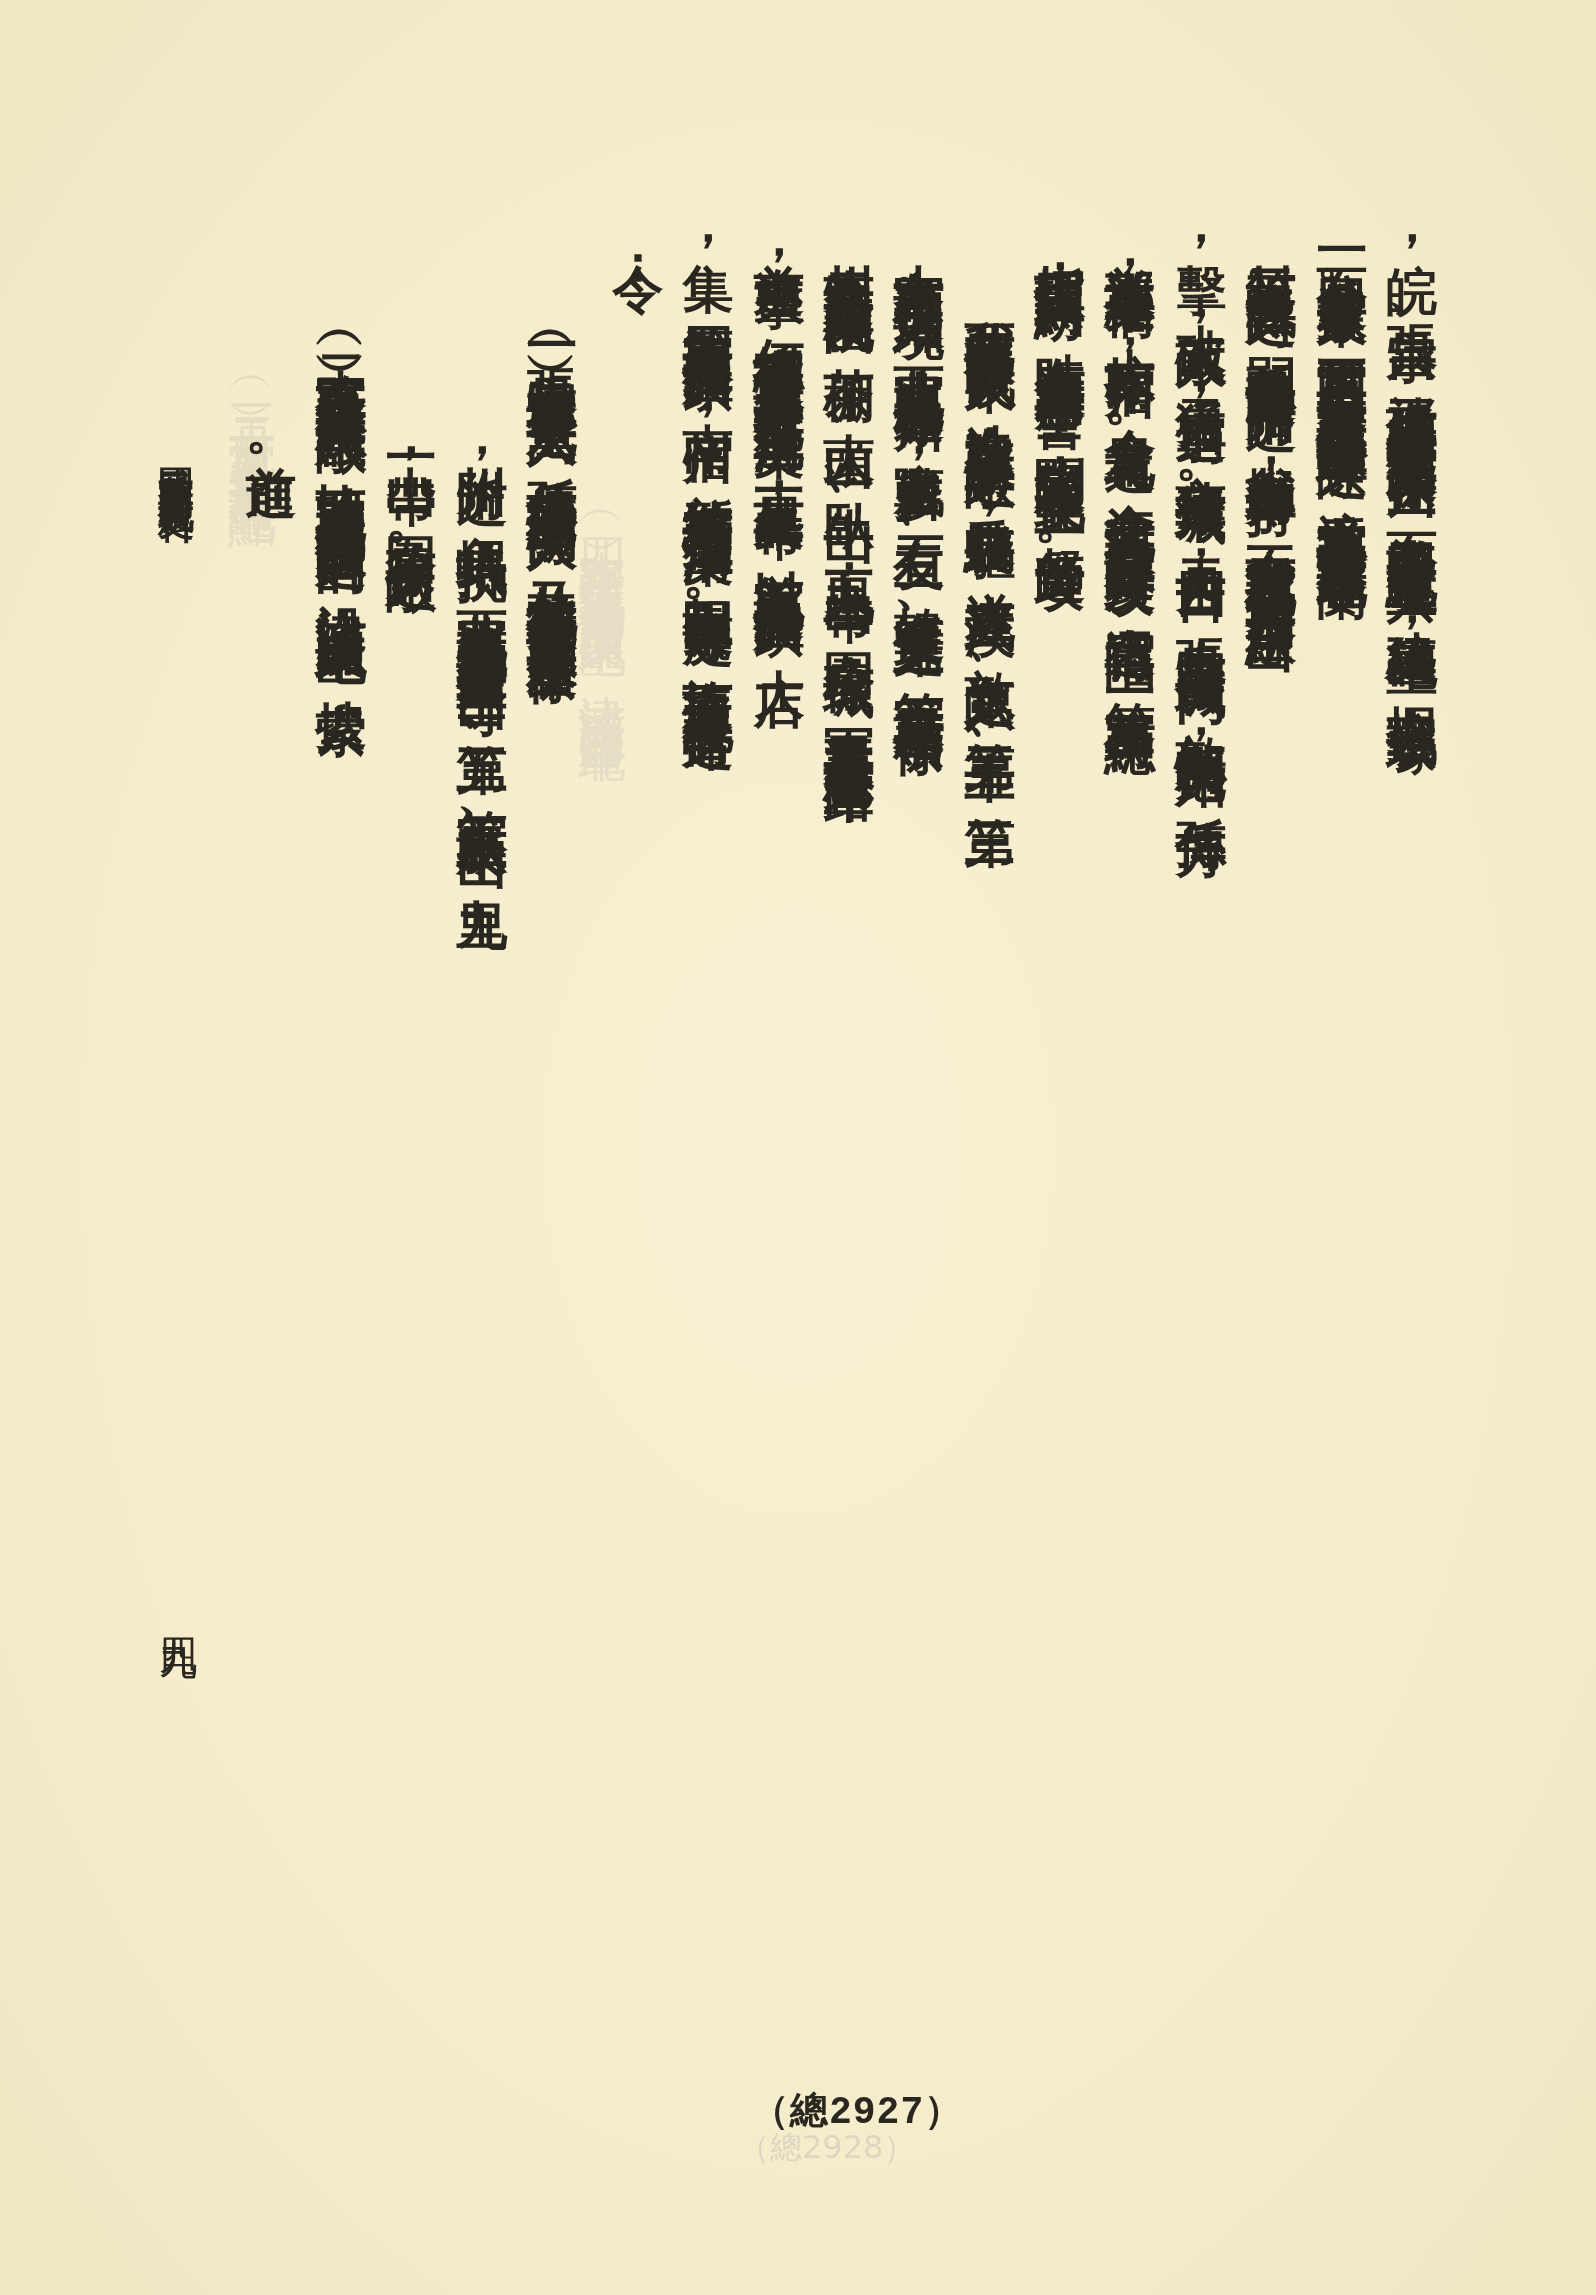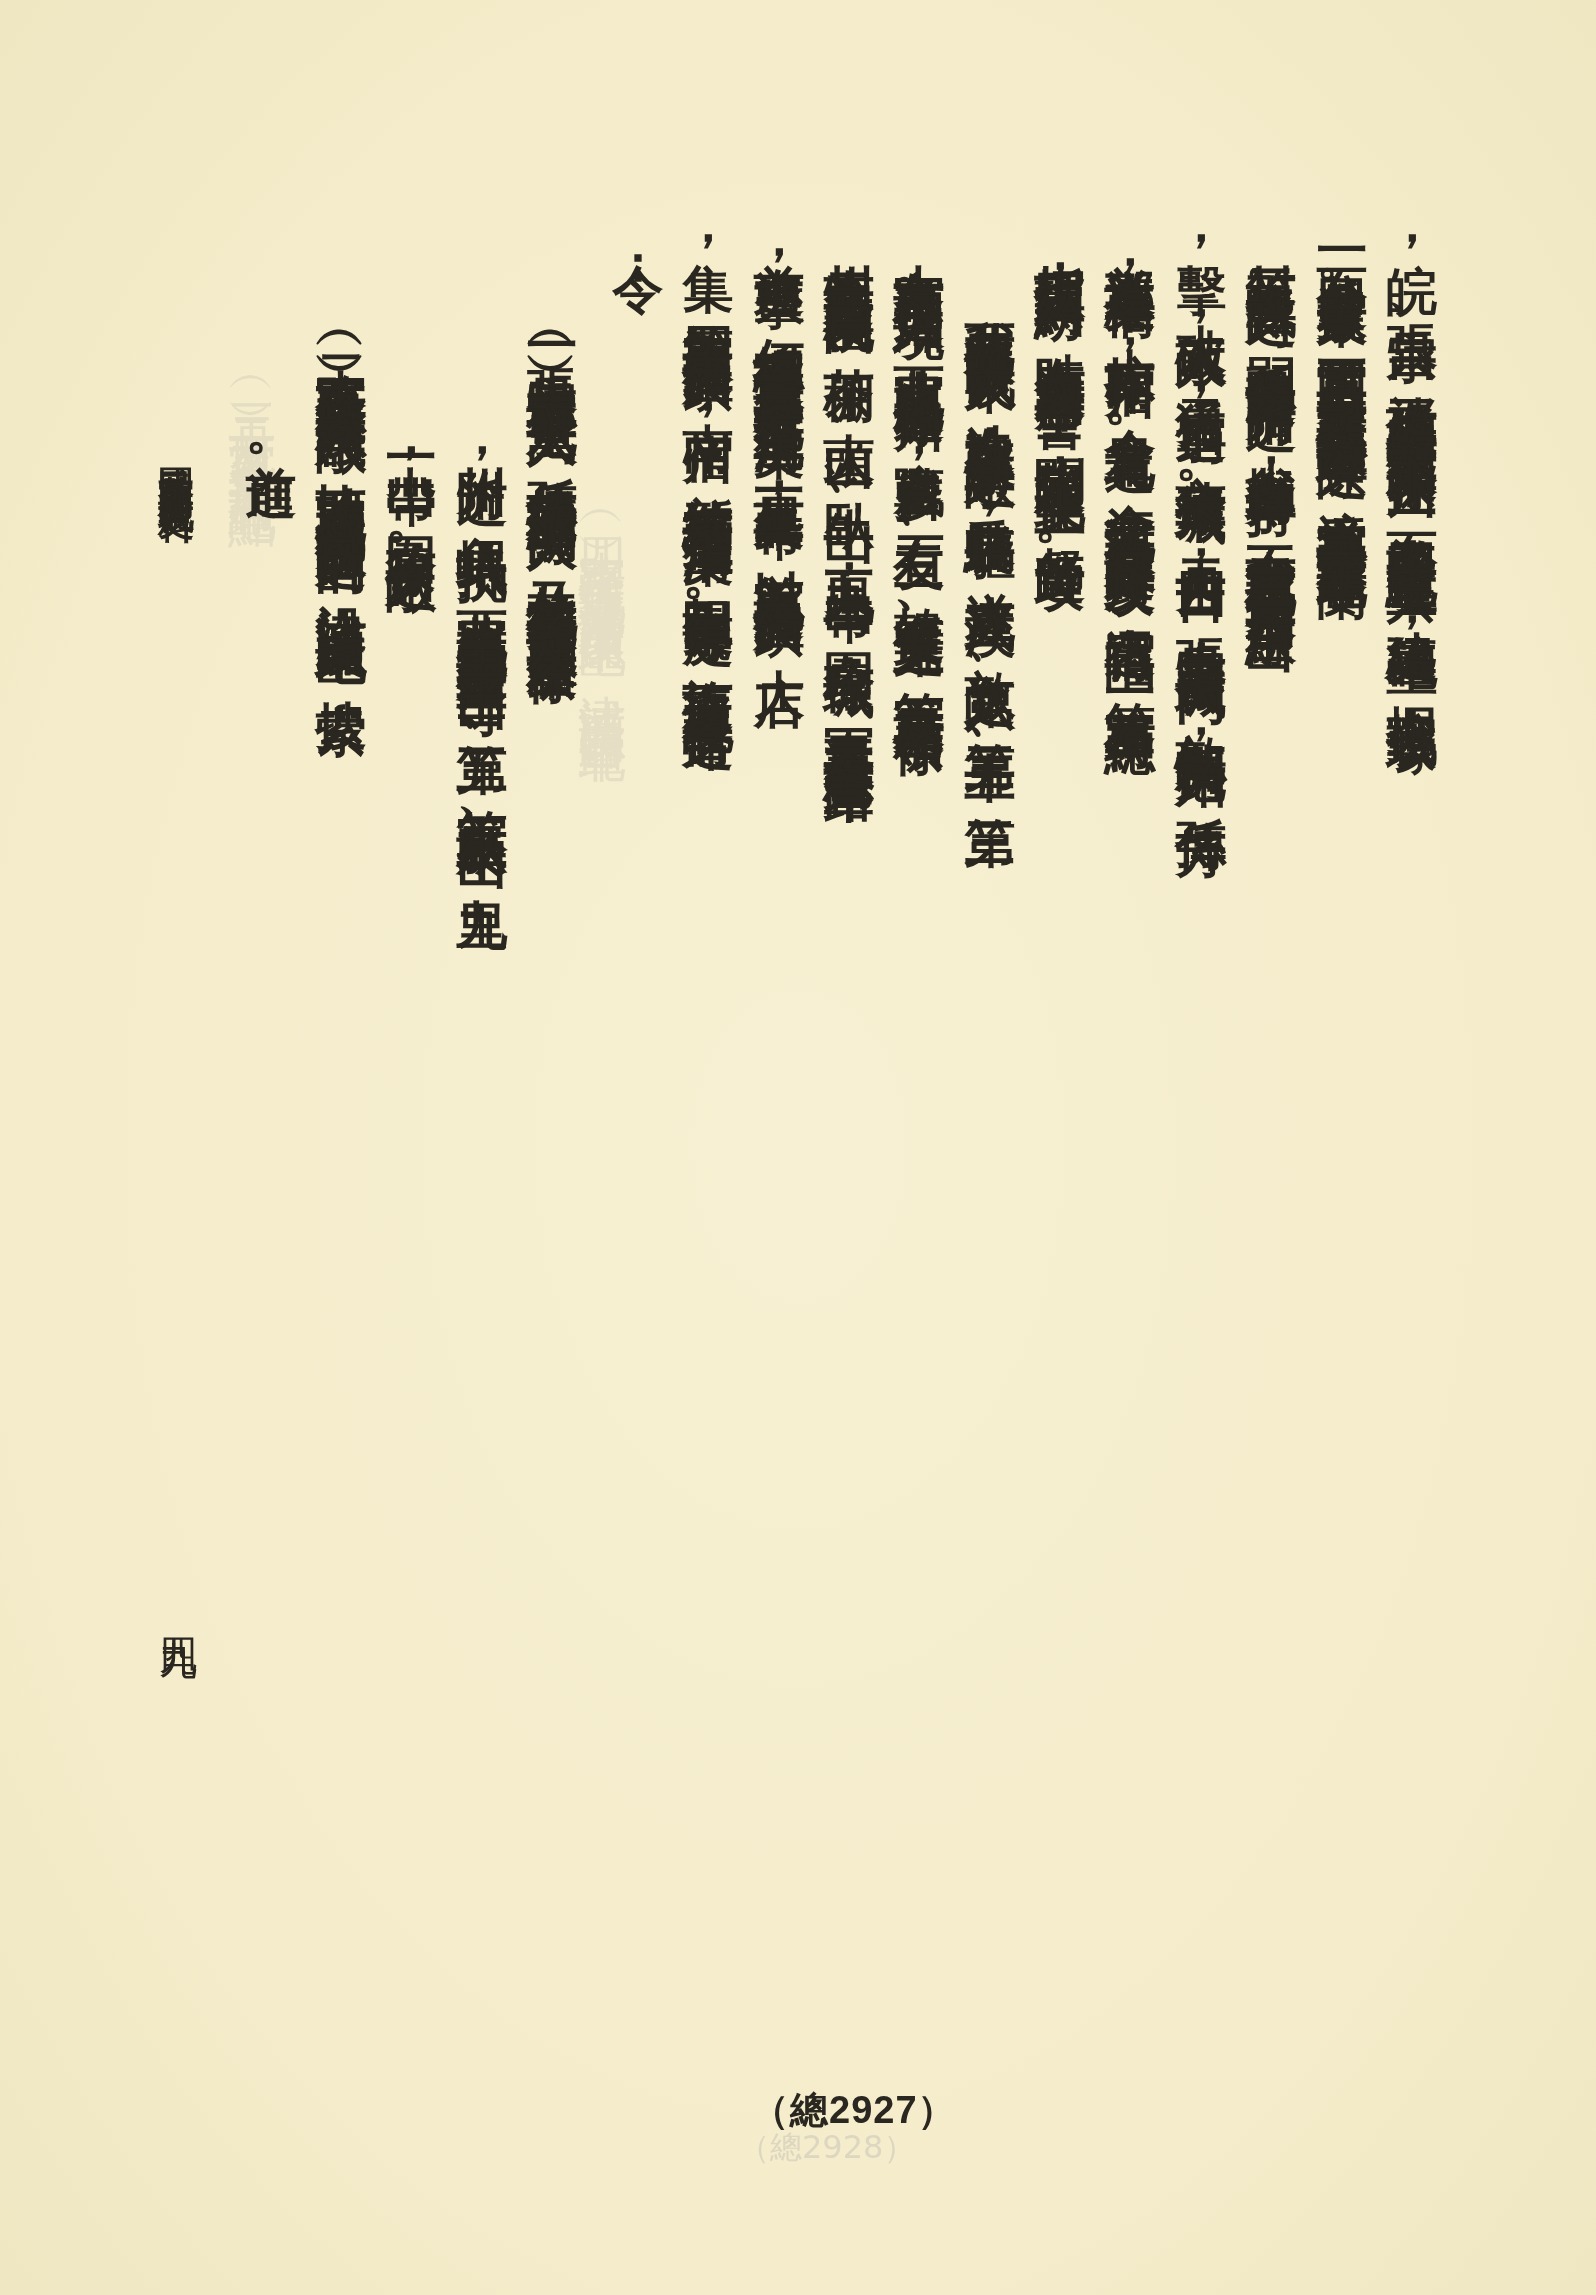--- a/index.html
+++ b/index.html
@@ -39,21 +39,21 @@
   }
   .ghost {
     position: absolute;
     writing-mode: vertical-rl; text-orientation: upright;
     font-size: 48px; letter-spacing: 5.7px;
     color: #d8d2bd; opacity: 0.55;
   }
   .serial {
     position: absolute; left: 751px; top: 2085px;
     font-size: 38px; font-weight: bold; letter-spacing: 1px;
-    font-family: Liberation Sans, sans-serif;
+    font-family: Liberation Mono, monospace;
   }
   .ghost-serial {
     position: absolute; left: 738px; top: 2126px;
     font-size: 32px; color: #ddd6c1;
     font-family: "DejaVu Sans", "Liberation Sans", sans-serif;
   }
 </style>
 </head>
 <body>
 

